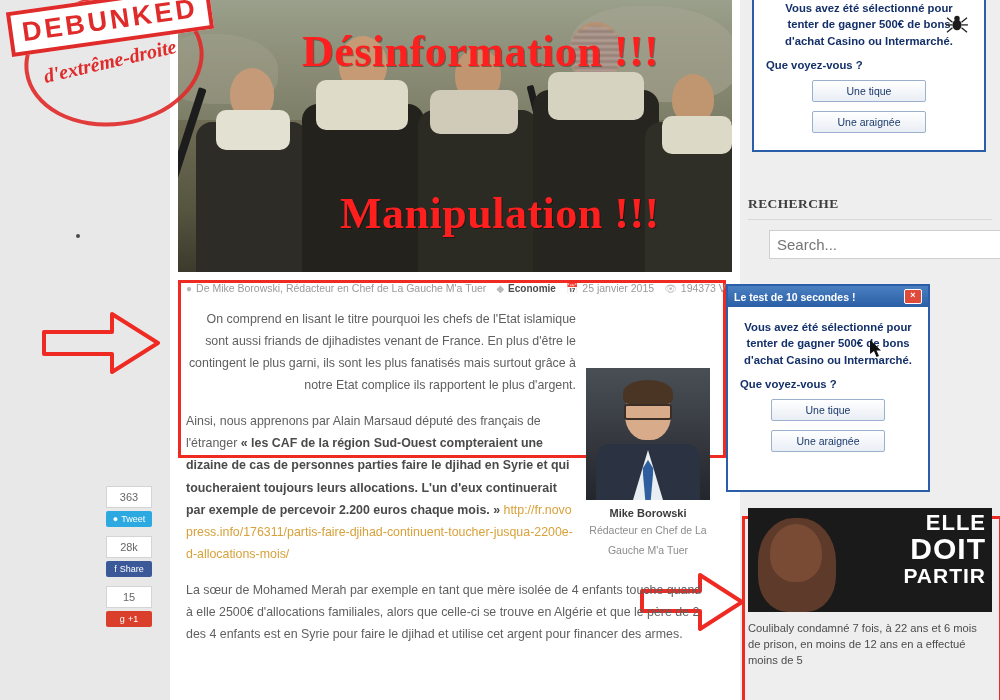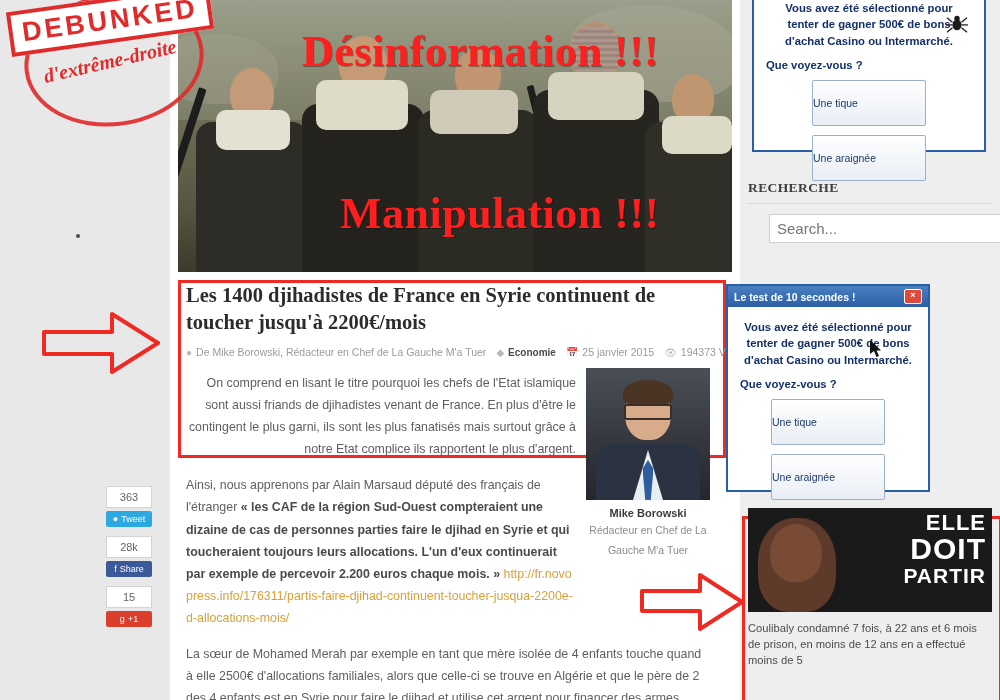--- a/index.html
+++ b/index.html
@@ -395,26 +395,26 @@
     font-size: 11.3px;
     color: #14306a;
     font-weight: bold;
     margin-top: 10px;
     text-align: left;
   }
   .ad-btn {
     display: block;
     margin: 9px auto 0 auto;
     width: 112px;
-    padding: 16px 0;
+    padding: 4px 0;
     border: 1px solid #9ab0cd;
     background: linear-gradient(180deg,#ffffff 0%, #e9eef5 100%);
     font-size: 10.5px;
     color: #1b3a6b;
-    text-align: left;
+    text-align: center;
     border-radius: 2px;
   }
   .spider {
     position: absolute;
     right: 16px; top: 42px;
     width: 22px; height: 20px;
   }
   .cursor-ico {
     position: absolute;
     left: 142px; top: 54px;
@@ -526,21 +526,20 @@
   </svg>
   <svg class="arrow" style="left:640px; top:573px;" width="104" height="58" viewBox="0 0 104 58">
     <polygon points="2,18 60,18 60,2 102,29 60,56 60,38 2,38" fill="none" stroke="#ef2a23" stroke-width="4" stroke-linejoin="round"></polygon>
   </svg>
 
   <div class="redbox" style="left:178px; top:280px; width:542px; height:172px;"></div>
   <div class="redbox" style="left:742px; top:516px; width:254px; height:184px;"></div>
 
   <div class="article">
 
-    <h1 class="art-title">Les 1400 djihadistes de France en Syrie continuent de toucher jusqu'à 2200€/mois</h1>
 
     <div class="meta-row">
       <span class="mi">
         <span class="meta-ico">●</span>
         <span>De Mike Borowski, Rédacteur en Chef de La Gauche M'a Tuer</span>
       </span>
       <span class="mi">
         <span class="meta-ico">◆</span>
         <span class="cat">Economie</span>
       </span>
@@ -616,21 +615,21 @@
         <path d="M7 9 L1 4"></path>
           <path d="M7 12 L0 12"></path>
           <path d="M7 15 L1 20"></path>
         <path d="M17 9 L23 4"></path>
           <path d="M17 12 L24 12"></path>
           <path d="M17 15 L23 20"></path>
       </g>
     </svg>
   </div>
 
-  <div class="widget" style="top:180px;">
+  <div class="widget" style="top:196px;">
     <div class="w-title">RECHERCHE</div>
     <input class="search-input" type="text" placeholder="Search..." style="">
   </div>
 
   <div class="adbox" style="left:726px; top:284px; width:204px; height:208px;">
     <div class="ad-title">
       <span>Le test de 10 secondes !</span>
       <span class="closebtn">×</span>
     </div>
     <div class="ad-inner" style="padding-top:12px;">

